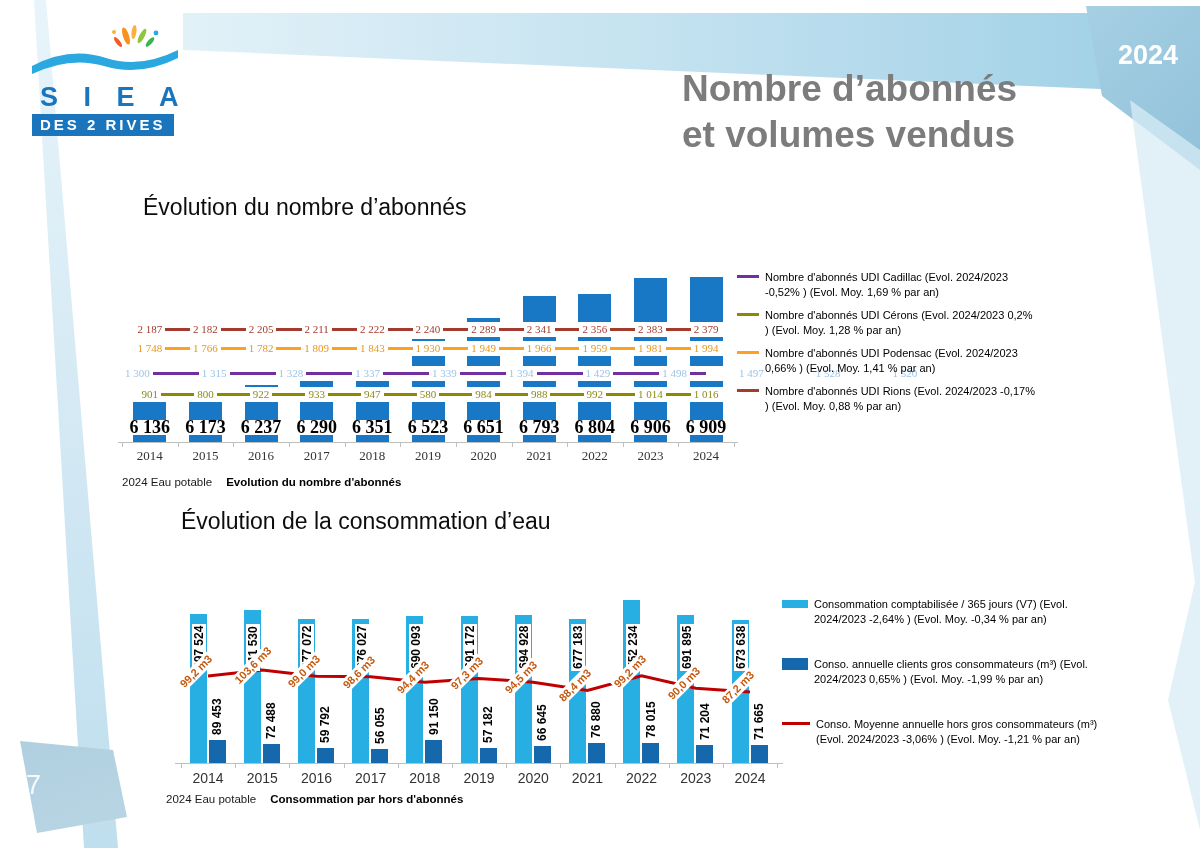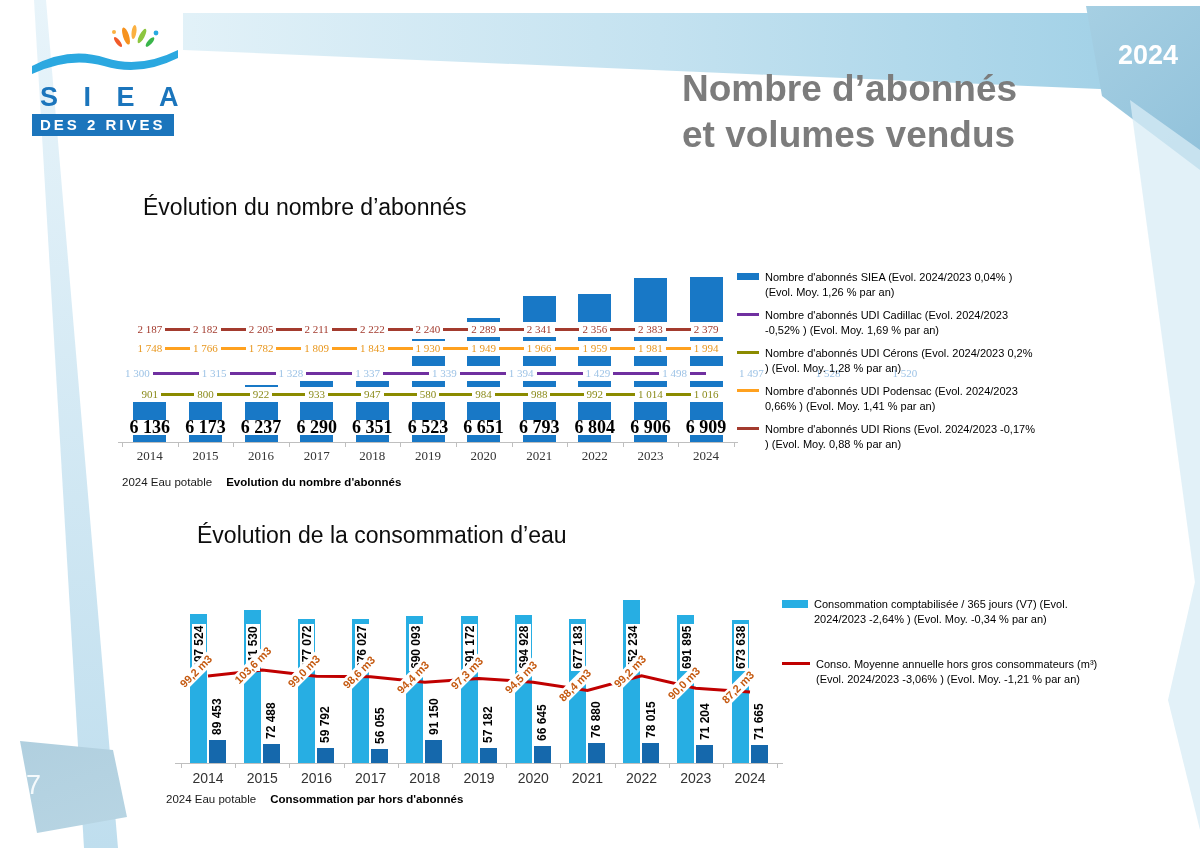--- a/index.html
+++ b/index.html
@@ -25,21 +25,21 @@
   .logo{position:absolute;left:30px;top:24px;width:160px;z-index:4;}
   .logo-acronym{color:#1B75BC;font-weight:700;font-size:27px;letter-spacing:9px;margin:2px 0 1px 10px;}
   .logo-sub{display:inline-block;background:#1B75BC;color:#fff;font-weight:700;font-size:15px;
     letter-spacing:3px;padding:2px 8px 3px;margin-left:2px;}
 
   .main-title{position:absolute;left:682px;top:66px;width:380px;z-index:4;
     font-size:37px;font-weight:700;color:#7C7C7C;line-height:1.25;}
 
   .section-title{position:absolute;font-size:23px;color:#0d0d0d;z-index:4;}
   #sec1{left:143px;top:194px;}
-  #sec2{left:181px;top:522px;margin-left:16px;}
+  #sec2{left:181px;top:508px;}
 
   .chart{position:absolute;z-index:3;}
   #chart1{left:122px;top:270px;width:612px;height:200px;font-family:Liberation Serif, serif;}
   #chart2{left:181px;top:595px;width:600px;height:210px;}
 
   .bar{position:absolute;z-index:1;}
   .band{position:absolute;left:0;width:612px;height:15px;z-index:2;display:flex;align-items:center;font-size:11px;}
   .band .cell{width:55.64px;text-align:center;}
   .band .chip{display:inline-block;background:#fff;padding:0 3px;line-height:13px;}
   .band.totals{font-size:18px;font-weight:700;color:#000;}
@@ -202,24 +202,20 @@
         <div class="cell" style="width: 55.64px;">2021</div>
         <div class="cell" style="width: 55.64px;">2022</div>
         <div class="cell" style="width: 55.64px;">2023</div>
         <div class="cell" style="width: 55.64px;">2024</div>
       </div>
     </div>
   <div class="chart-footer" style="left:122px;top:476px;">
     <span>2024 Eau potable</span><b>Evolution du nombre d'abonnés</b>
   </div>
   <div class="legend" id="legend1">
-      <div class="legend-item">
-        <span class="legend-swatch" style="width: 22px; height: 7px; margin-top: 3px; background: rgb(24, 120, 198);"></span>
-        <span class="legend-text">Nombre d'abonnés SIEA (Evol. 2024/2023 0,04% ) (Evol. Moy. 1,26 % par an)</span>
-      </div>
       <div class="legend-item">
         <span class="legend-swatch" style="width: 22px; height: 3px; margin-top: 5px; background: rgb(112, 48, 160);"></span>
         <span class="legend-text">Nombre d'abonnés UDI Cadillac (Evol. 2024/2023 -0,52% ) (Evol. Moy. 1,69 % par an)</span>
       </div>
       <div class="legend-item">
         <span class="legend-swatch" style="width: 22px; height: 3px; margin-top: 5px; background: rgb(139, 139, 0);"></span>
         <span class="legend-text">Nombre d'abonnés UDI Cérons (Evol. 2024/2023 0,2% ) (Evol. Moy. 1,28 % par an)</span>
       </div>
       <div class="legend-item">
         <span class="legend-swatch" style="width: 22px; height: 3px; margin-top: 5px; background: rgb(255, 161, 31);"></span>
@@ -319,18 +315,22 @@
     </div>
   <div class="chart-footer" style="left:166px;top:793px;">
     <span>2024 Eau potable</span><b>Consommation par hors d'abonnés</b>
   </div>
   <div class="legend" id="legend2">
       <div class="legend-item">
         <span class="legend-swatch" style="width: 26px; height: 8px; margin-top: 3px; background: rgb(39, 174, 227);"></span>
         <span class="legend-text">Consommation comptabilisée / 365 jours (V7) (Evol. 2024/2023 -2,64% ) (Evol. Moy. -0,34 % par an)</span>
       </div>
       <div class="legend-item">
+        <span class="legend-swatch" style="width: 26px; height: 12px; margin-top: 1px; background: rgb(21, 104, 172);"></span>
+        <span class="legend-text">Conso. annuelle clients gros consommateurs (m³) (Evol. 2024/2023 0,65% ) (Evol. Moy. -1,99 % par an)</span>
+      </div>
+      <div class="legend-item">
         <span class="legend-swatch" style="width: 28px; height: 3px; margin-top: 5px; background: rgb(192, 0, 0);"></span>
         <span class="legend-text">Conso. Moyenne  annuelle hors gros consommateurs (m³) (Evol. 2024/2023 -3,06% ) (Evol. Moy. -1,21 % par an)</span>
       </div>
     </div>
 
 </div>
 
 </body></html>

